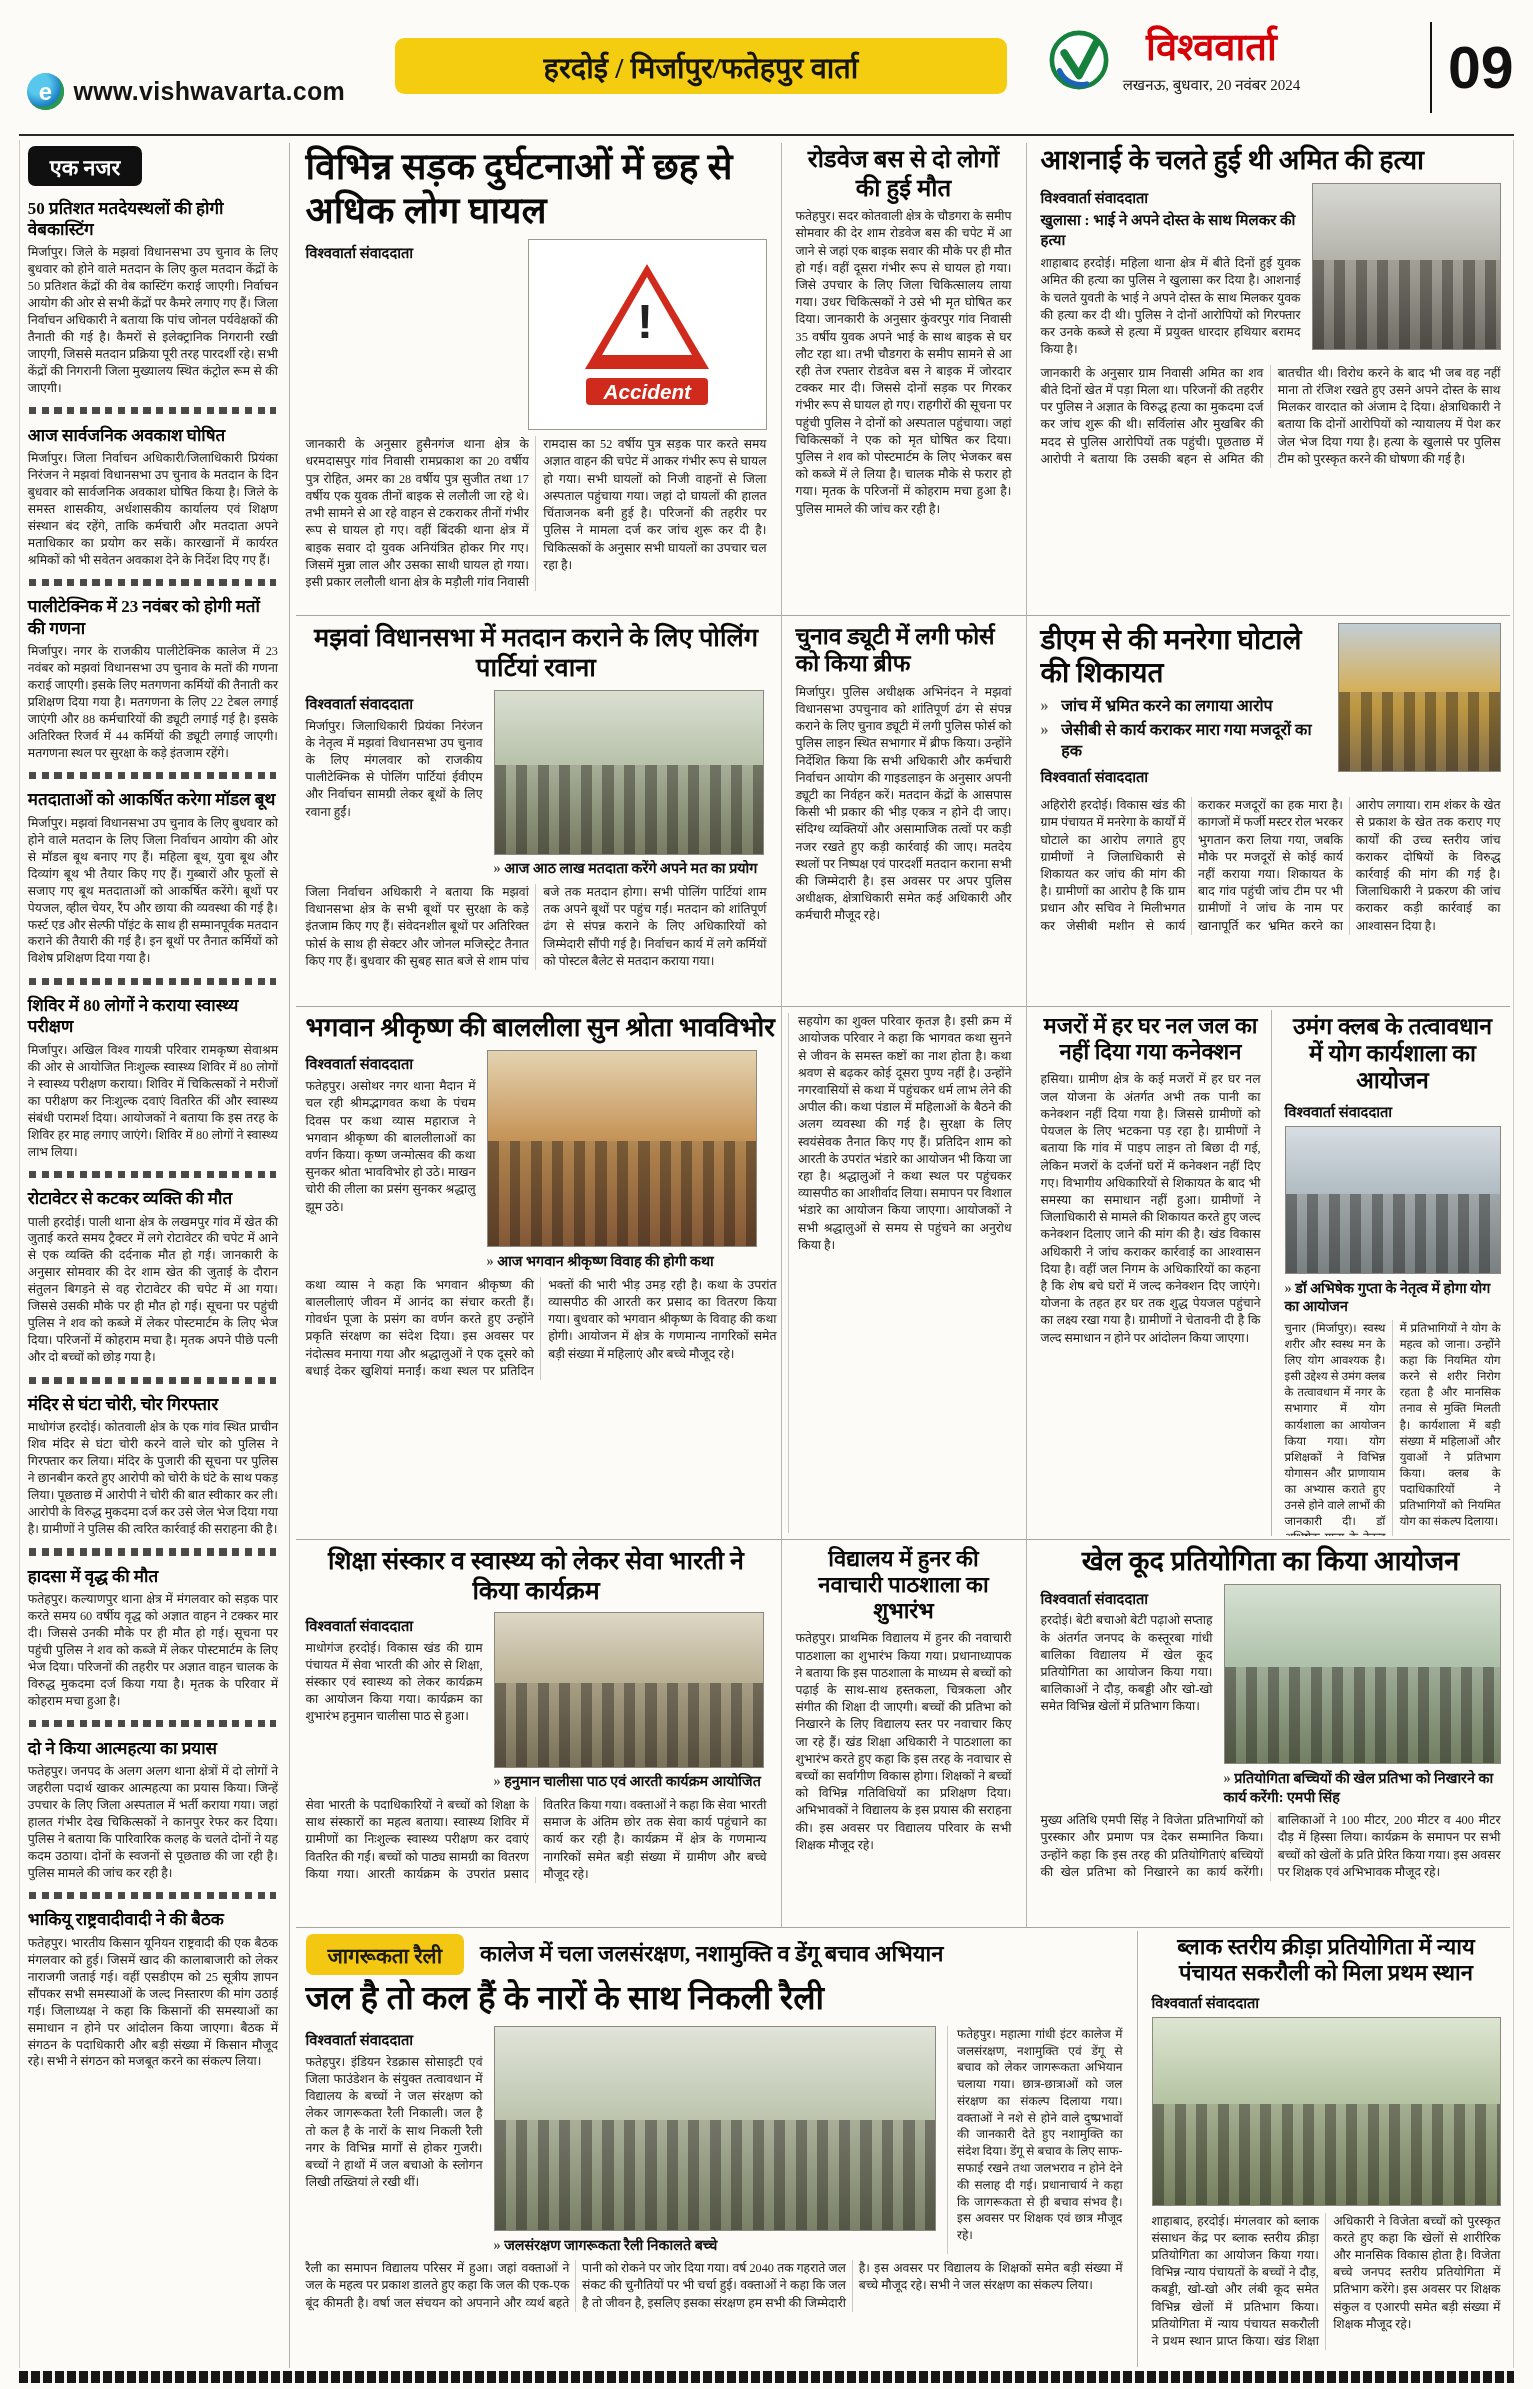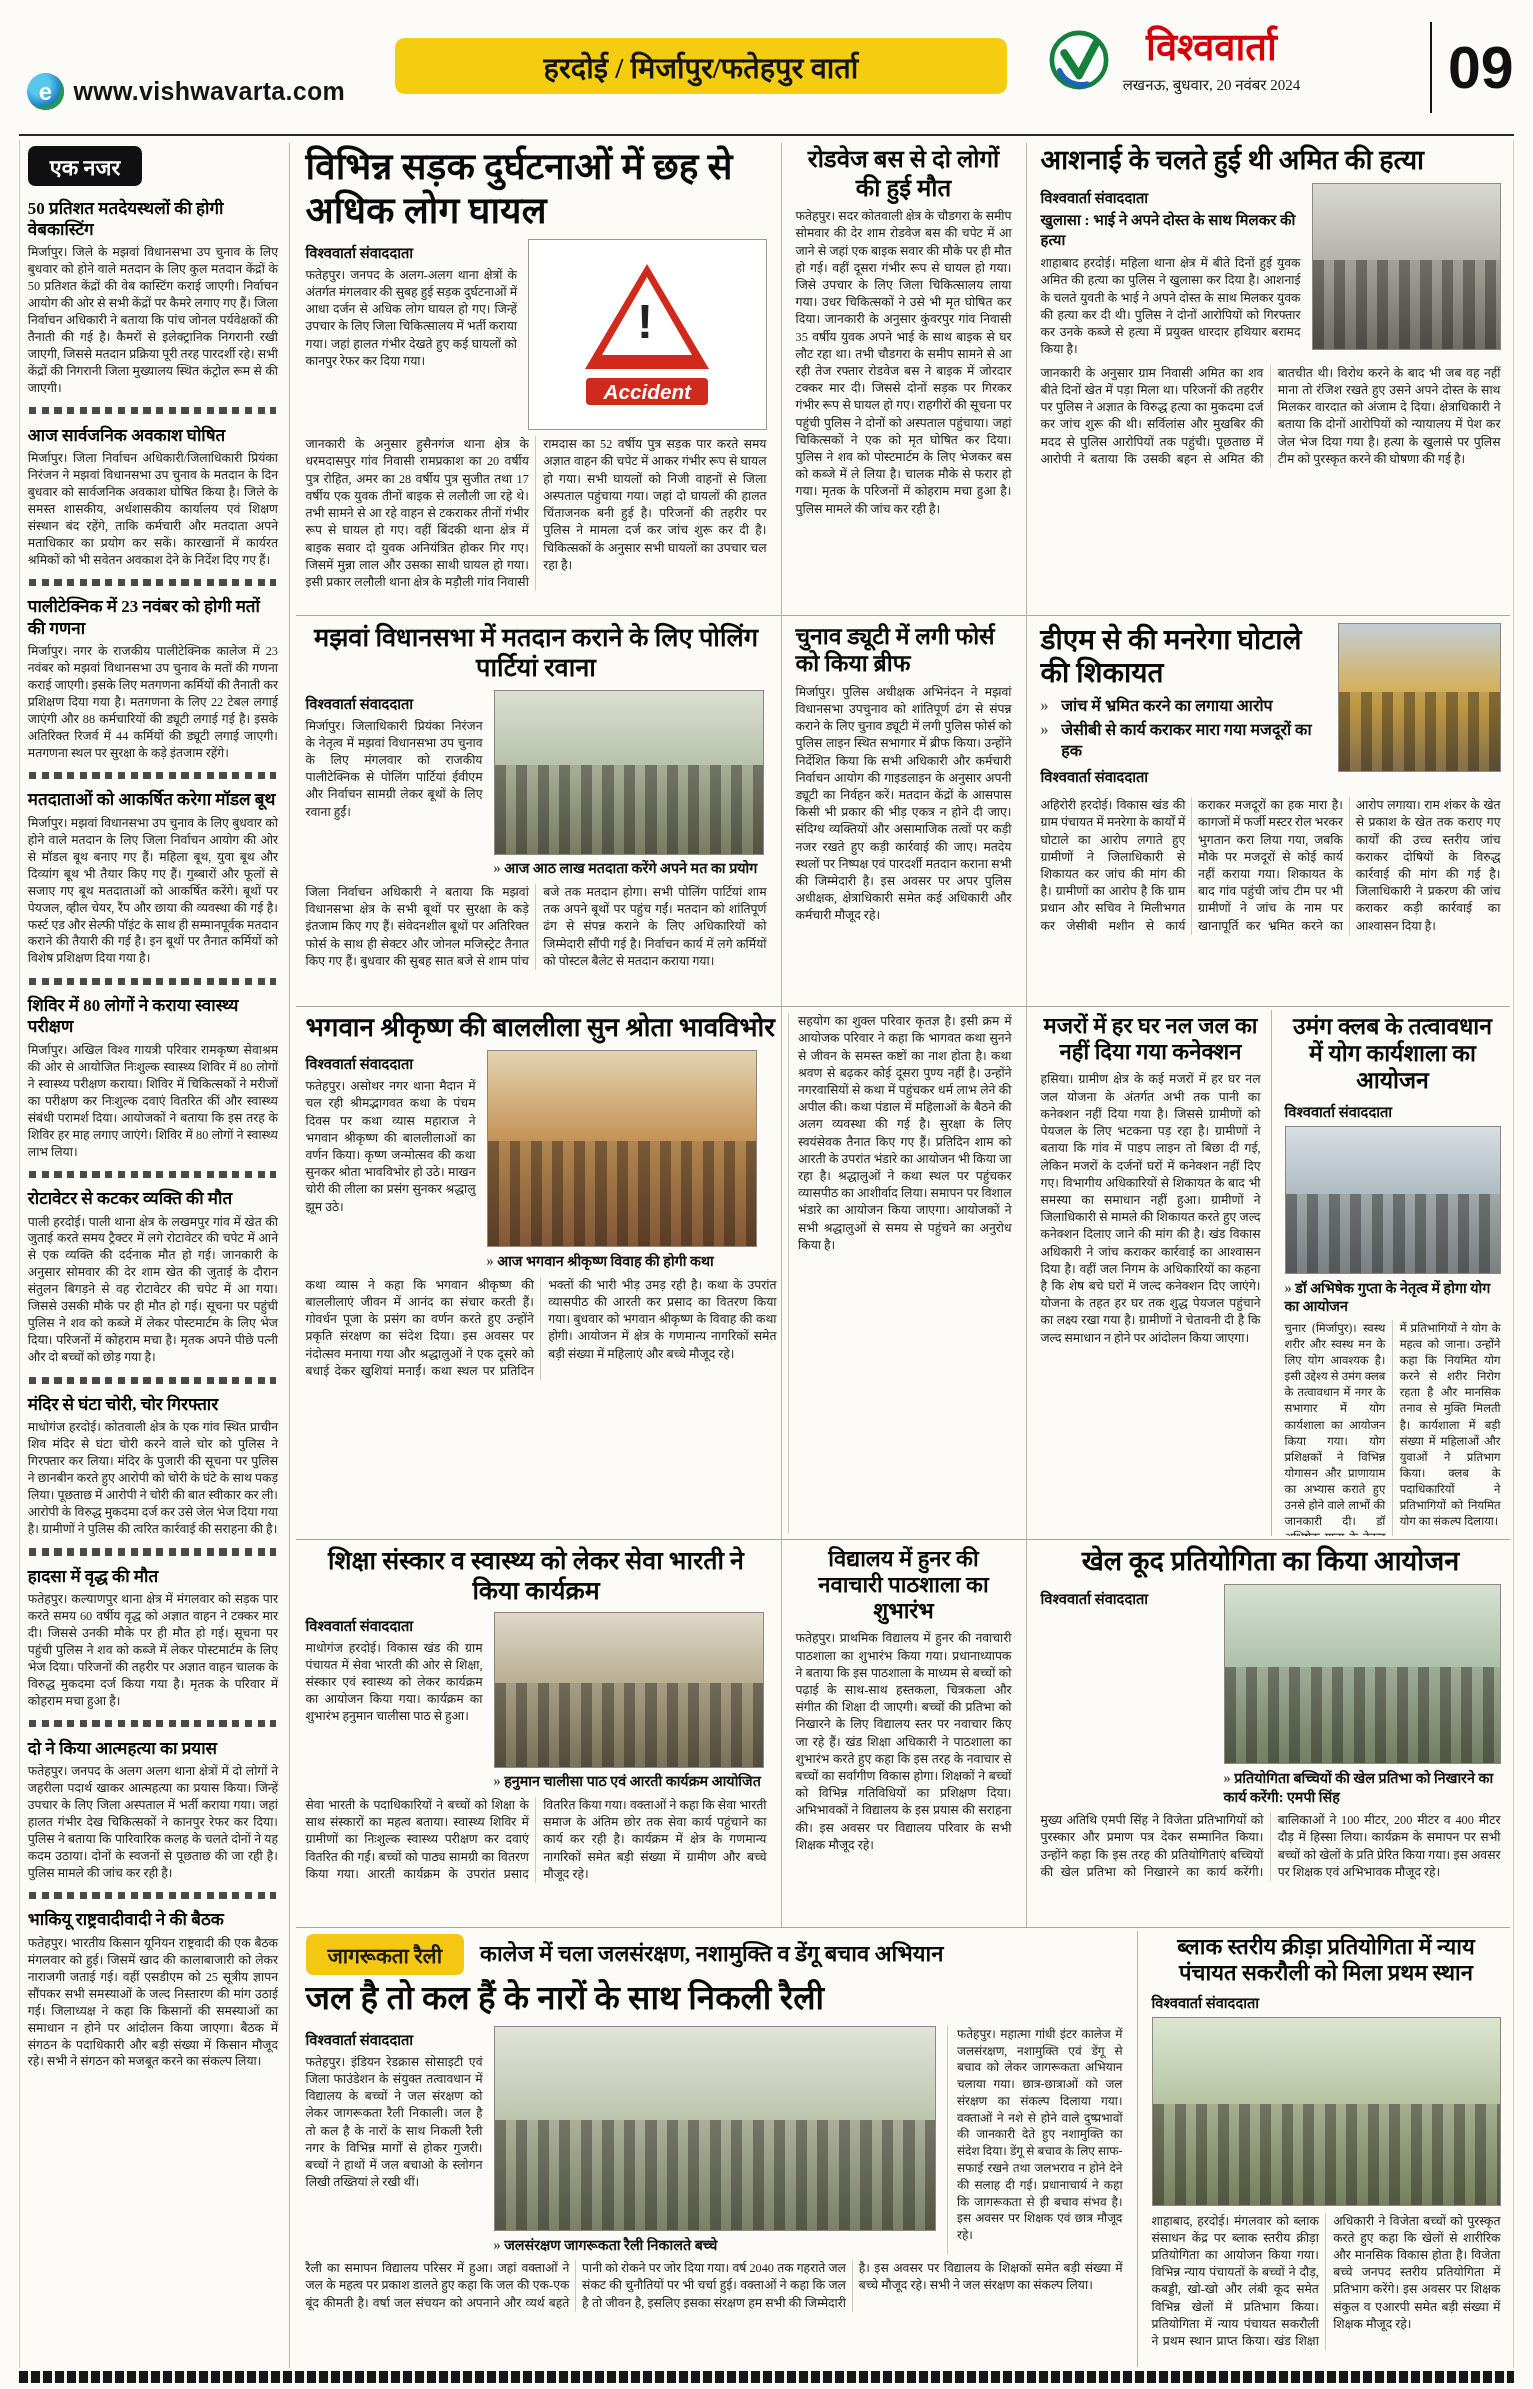--- a/index.html
+++ b/index.html
@@ -193,21 +193,20 @@
       <h3>भाकियू राष्ट्रवादीवादी ने की बैठक</h3>
       <p>फतेहपुर। भारतीय किसान यूनियन राष्ट्रवादी की एक बैठक मंगलवार को हुई। जिसमें खाद की कालाबाजारी को लेकर नाराजगी जताई गई। वहीं एसडीएम को 25 सूत्रीय ज्ञापन सौंपकर सभी समस्याओं के जल्द निस्तारण की मांग उठाई गई। जिलाध्यक्ष ने कहा कि किसानों की समस्याओं का समाधान न होने पर आंदोलन किया जाएगा। बैठक में संगठन के पदाधिकारी और बड़ी संख्या में किसान मौजूद रहे। सभी ने संगठन को मजबूत करने का संकल्प लिया।</p>
     </div>
   </div>
 
   <div class="art" id="art-a">
     <h2 class="hl">विभिन्न सड़क दुर्घटनाओं में छह से अधिक लोग घायल</h2>
     <div class="row">
       <div style="width:212px">
         <div class="byline">विश्ववार्ता संवाददाता</div>
-        <p class="bt">फतेहपुर। जनपद के अलग-अलग थाना क्षेत्रों के अंतर्गत मंगलवार की सुबह हुई सड़क दुर्घटनाओं में आधा दर्जन से अधिक लोग घायल हो गए। जिन्हें उपचार के लिए जिला चिकित्सालय में भर्ती कराया गया। जहां हालत गंभीर देखते हुए कई घायलों को कानपुर रेफर कर दिया गया।</p>
       </div>
       <div class="accbox">
         <div class="tri">
           <span class="mark">!</span>
         </div>
         <div class="accband">Accident</div>
       </div>
     </div>
     <p class="bt cols2">जानकारी के अनुसार हुसैनगंज थाना क्षेत्र के धरमदासपुर गांव निवासी रामप्रकाश का 20 वर्षीय पुत्र रोहित, अमर का 28 वर्षीय पुत्र सुजीत तथा 17 वर्षीय एक युवक तीनों बाइक से ललौली जा रहे थे। तभी सामने से आ रहे वाहन से टकराकर तीनों गंभीर रूप से घायल हो गए। वहीं बिंदकी थाना क्षेत्र में बाइक सवार दो युवक अनियंत्रित होकर गिर गए। जिसमें मुन्ना लाल और उसका साथी घायल हो गया। इसी प्रकार ललौली थाना क्षेत्र के मड़ौली गांव निवासी रामदास का 52 वर्षीय पुत्र सड़क पार करते समय अज्ञात वाहन की चपेट में आकर गंभीर रूप से घायल हो गया। सभी घायलों को निजी वाहनों से जिला अस्पताल पहुंचाया गया। जहां दो घायलों की हालत चिंताजनक बनी हुई है। परिजनों की तहरीर पर पुलिस ने मामला दर्ज कर जांच शुरू कर दी है। चिकित्सकों के अनुसार सभी घायलों का उपचार चल रहा है।</p>
   </div>
@@ -314,20 +313,21 @@
   <div class="art" id="art-k">
     <h2 class="hl">विद्यालय में हुनर की नवाचारी पाठशाला का शुभारंभ</h2>
     <p class="bt">फतेहपुर। प्राथमिक विद्यालय में हुनर की नवाचारी पाठशाला का शुभारंभ किया गया। प्रधानाध्यापक ने बताया कि इस पाठशाला के माध्यम से बच्चों को पढ़ाई के साथ-साथ हस्तकला, चित्रकला और संगीत की शिक्षा दी जाएगी। बच्चों की प्रतिभा को निखारने के लिए विद्यालय स्तर पर नवाचार किए जा रहे हैं। खंड शिक्षा अधिकारी ने पाठशाला का शुभारंभ करते हुए कहा कि इस तरह के नवाचार से बच्चों का सर्वांगीण विकास होगा। शिक्षकों ने बच्चों को विभिन्न गतिविधियों का प्रशिक्षण दिया। अभिभावकों ने विद्यालय के इस प्रयास की सराहना की। इस अवसर पर विद्यालय परिवार के सभी शिक्षक मौजूद रहे।</p>
   </div>
 
   <div class="art" id="art-l">
     <h2 class="hl">खेल कूद प्रतियोगिता का किया आयोजन</h2>
     <div class="row">
       <div style="width:177px">
         <div class="byline">विश्ववार्ता संवाददाता</div>
+        <p class="bt">हरदोई। बेटी बचाओ बेटी पढ़ाओ सप्ताह के अंतर्गत जनपद के कस्तूरबा गांधी बालिका विद्यालय में खेल कूद प्रतियोगिता का आयोजन किया गया। बालिकाओं ने दौड़, कबड्डी और खो-खो समेत विभिन्न खेलों में प्रतिभाग किया।</p>
       </div>
       <div style="width:277px">
         <div class="ph ph-khel" style="width:277px;height:180px"></div>
         <div class="cap">प्रतियोगिता बच्चियों की खेल प्रतिभा को निखारने का कार्य करेंगी: एमपी सिंह</div>
       </div>
     </div>
     <p class="bt cols2">मुख्य अतिथि एमपी सिंह ने विजेता प्रतिभागियों को पुरस्कार और प्रमाण पत्र देकर सम्मानित किया। उन्होंने कहा कि इस तरह की प्रतियोगिताएं बच्चियों की खेल प्रतिभा को निखारने का कार्य करेंगी। बालिकाओं ने 100 मीटर, 200 मीटर व 400 मीटर दौड़ में हिस्सा लिया। कार्यक्रम के समापन पर सभी बच्चों को खेलों के प्रति प्रेरित किया गया। इस अवसर पर शिक्षक एवं अभिभावक मौजूद रहे।</p>
   </div>
 
   <div class="art" id="art-m">

